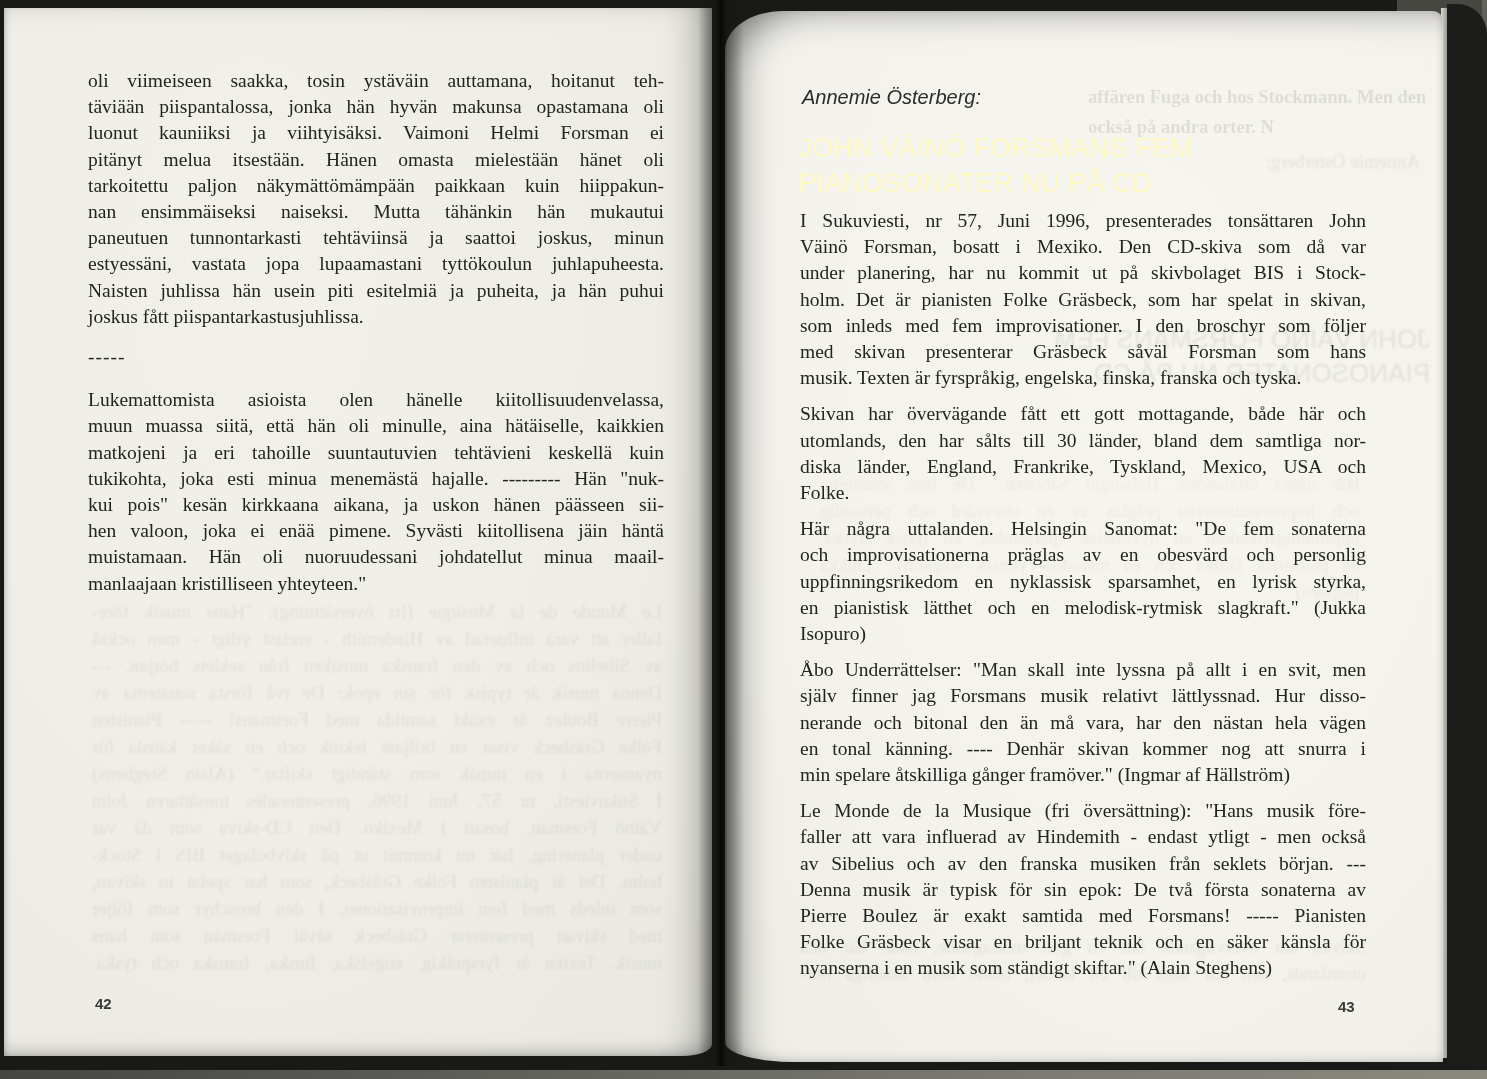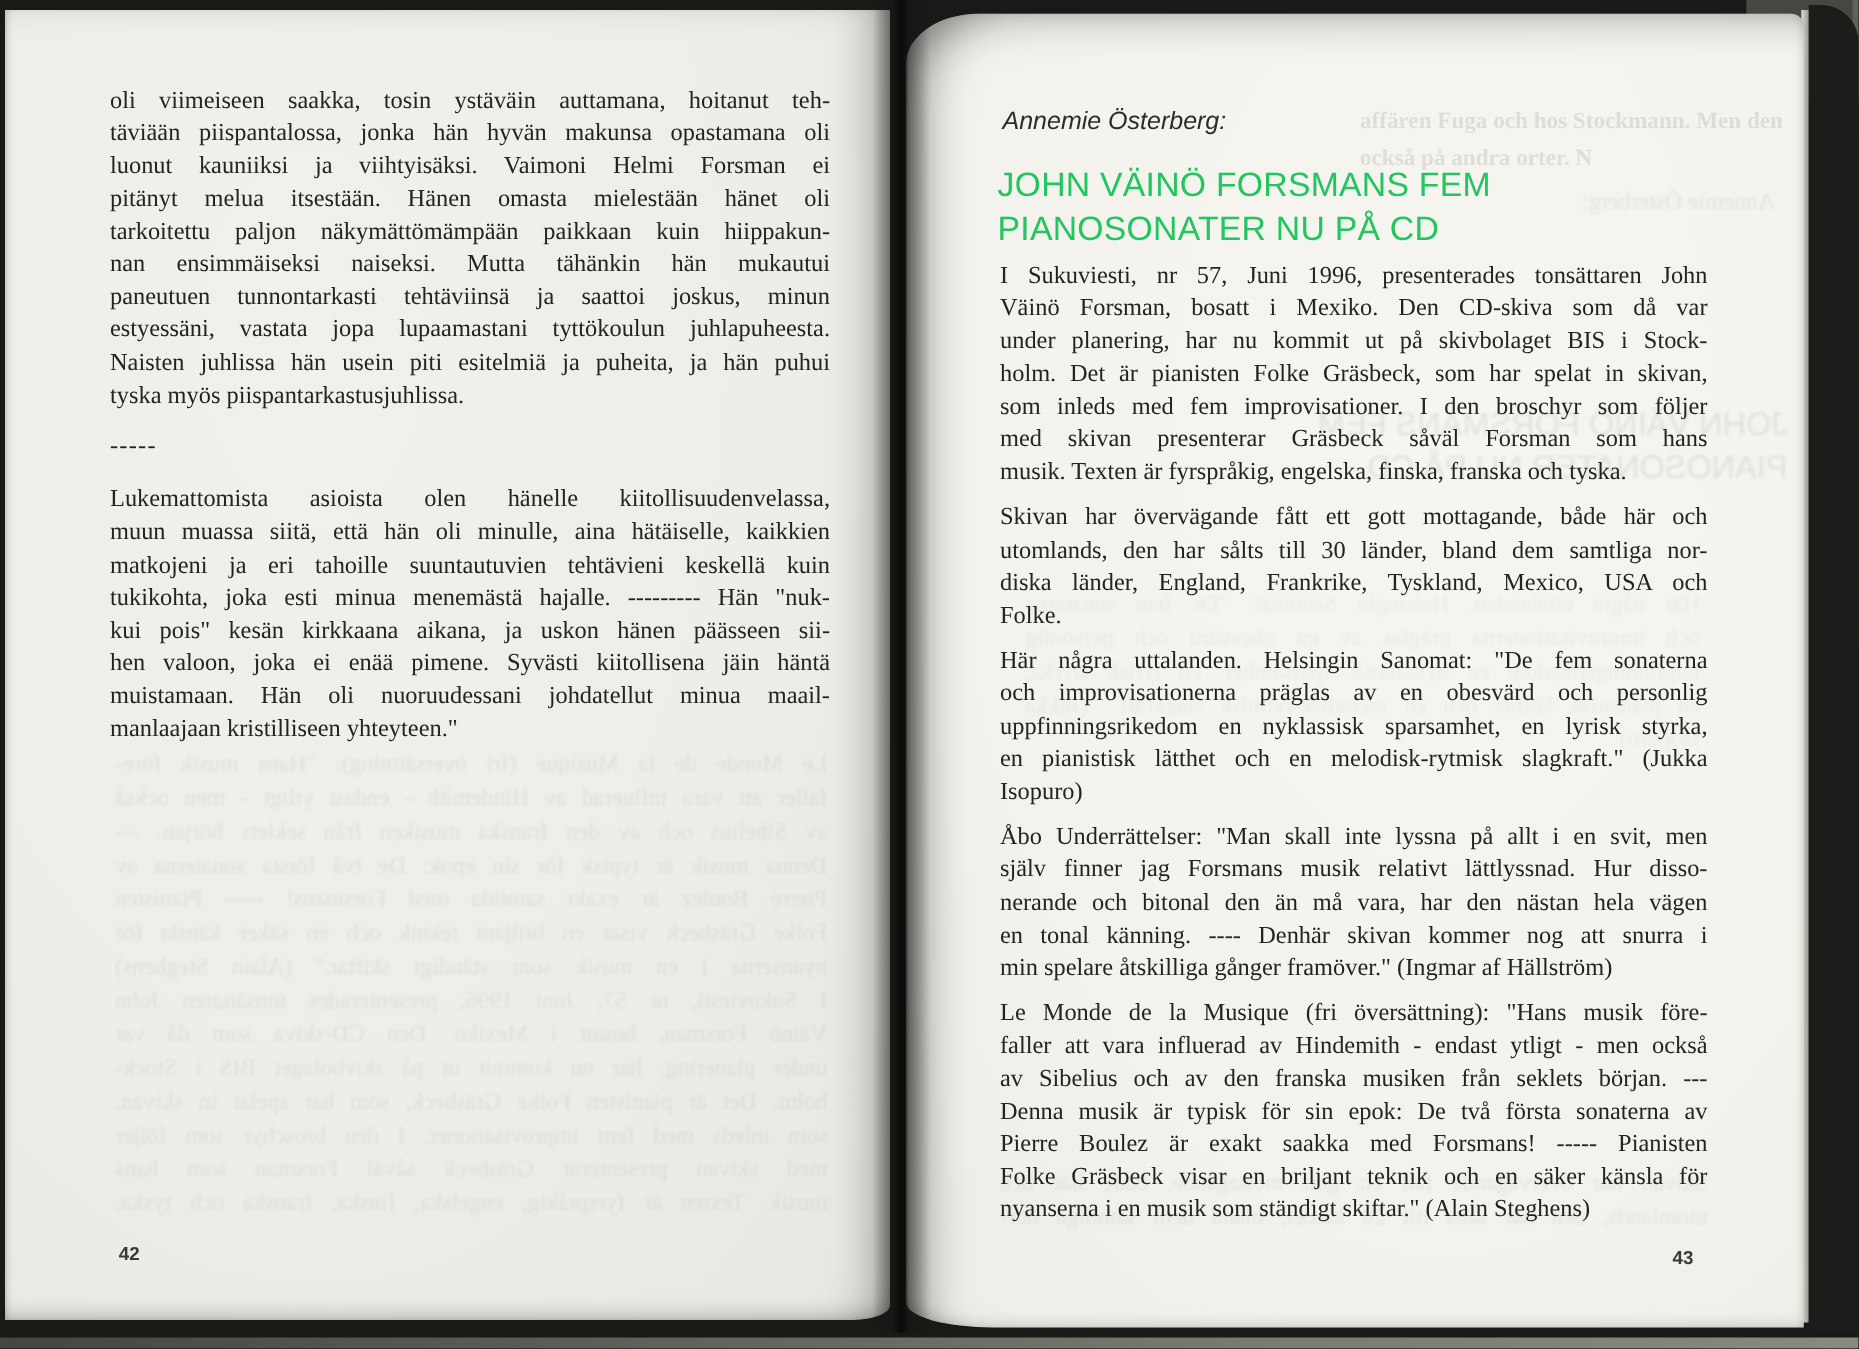--- a/index.html
+++ b/index.html
@@ -34,21 +34,21 @@
   
   .sans{font-family:"Liberation Sans", sans-serif;}
   .text-block{position:absolute;font-size:19.5px;line-height:26.2px;color:#24241f;}
   .left-text{left:88px;top:68px;width:576px;}
   .right-text{left:800px;top:208px;width:566px;}
   .right-text .para + .para{margin-top:10px;}
   .line{text-align:justify;text-align-last:justify;}
   .line.last{text-align-last:left;}
   .divider{margin:14px 0 17px;letter-spacing:1px;color:#24241f;}
   .byline{position:absolute;left:802px;top:86px;font-size:20px;color:#2b2b28;font-style:italic;}
-  .title{position:absolute;left:798px;top:131px;font-size:27px;line-height:34.5px;color:#22c55e;letter-spacing:.2px;}
+  .title{position:absolute;left:798px;top:131px;font-size:27px;line-height:34.5px;color:#fef9c3;letter-spacing:.2px;}
   .title .line{text-align:left;text-align-last:left;}
   .pagenum{position:absolute;font-family:"Liberation Sans",sans-serif;font-weight:bold;font-size:15px;color:#3a3a36;}
   .pagenum.pn-left{left:95px;top:995px;}
   .pagenum.pn-right{left:1338px;top:998px;}
   
   .ghost{position:absolute;font-size:19px;line-height:27px;color:#3c3c38;pointer-events:none;}
   .ghost .line{text-align:justify;text-align-last:justify;}
   .flip{transform:scaleX(-1);filter:blur(1.1px);}
   .left-ghost{left:92px;top:598px;width:570px;opacity:.085;}
   .topright{left:1088px;top:82px;width:332px;opacity:.20;color:#84847c;filter:blur(.6px);font-size:18.5px;line-height:30px;}
@@ -116,21 +116,21 @@
     <div class="para">
         <div class="line">oli viimeiseen saakka, tosin ystäväin auttamana, hoitanut teh-</div>
         <div class="line">täviään piispantalossa, jonka hän hyvän makunsa opastamana oli</div>
         <div class="line">luonut kauniiksi ja viihtyisäksi. Vaimoni Helmi Forsman ei</div>
         <div class="line">pitänyt melua itsestään. Hänen omasta mielestään hänet oli</div>
         <div class="line">tarkoitettu paljon näkymättömämpään paikkaan kuin hiippakun-</div>
         <div class="line">nan ensimmäiseksi naiseksi. Mutta tähänkin hän mukautui</div>
         <div class="line">paneutuen tunnontarkasti tehtäviinsä ja saattoi joskus, minun</div>
         <div class="line">estyessäni, vastata jopa lupaamastani tyttökoulun juhlapuheesta.</div>
         <div class="line">Naisten juhlissa hän usein piti esitelmiä ja puheita, ja hän puhui</div>
-        <div class="line last">tyska myös piispantarkastusjuhlissa.</div>
+        <div class="line last">joskus fått piispantarkastusjuhlissa.</div>
       </div>
     <div class="divider">-----</div>
     <div class="para">
         <div class="line">Lukemattomista asioista olen hänelle kiitollisuudenvelassa,</div>
         <div class="line">muun muassa siitä, että hän oli minulle, aina hätäiselle, kaikkien</div>
         <div class="line">matkojeni ja eri tahoille suuntautuvien tehtävieni keskellä kuin</div>
         <div class="line">tukikohta, joka esti minua menemästä hajalle. --------- Hän "nuk-</div>
         <div class="line">kui pois" kesän kirkkaana aikana, ja uskon hänen päässeen sii-</div>
         <div class="line">hen valoon, joka ei enää pimene. Syvästi kiitollisena jäin häntä</div>
         <div class="line">muistamaan. Hän oli nuoruudessani johdatellut minua maail-</div>
@@ -171,21 +171,21 @@
         <div class="line">själv finner jag Forsmans musik relativt lättlyssnad. Hur disso-</div>
         <div class="line">nerande och bitonal den än må vara, har den nästan hela vägen</div>
         <div class="line">en tonal känning. ---- Denhär skivan kommer nog att snurra i</div>
         <div class="line last">min spelare åtskilliga gånger framöver." (Ingmar af Hällström)</div>
       </div>
     <div class="para">
         <div class="line">Le Monde de la Musique (fri översättning): "Hans musik före-</div>
         <div class="line">faller att vara influerad av Hindemith - endast ytligt - men också</div>
         <div class="line">av Sibelius och av den franska musiken från seklets början. ---</div>
         <div class="line">Denna musik är typisk för sin epok: De två första sonaterna av</div>
-        <div class="line">Pierre Boulez är exakt saakka med Forsmans! ----- Pianisten</div>
+        <div class="line">Pierre Boulez är exakt samtida med Forsmans! ----- Pianisten</div>
         <div class="line">Folke Gräsbeck visar en briljant teknik och en säker känsla för</div>
         <div class="line last">nyanserna i en musik som ständigt skiftar." (Alain Steghens)</div>
       </div>
   </div>
 
   <div class="pagenum pn-left">42</div>
   <div class="pagenum pn-right">43</div>
 
 </div>
 

